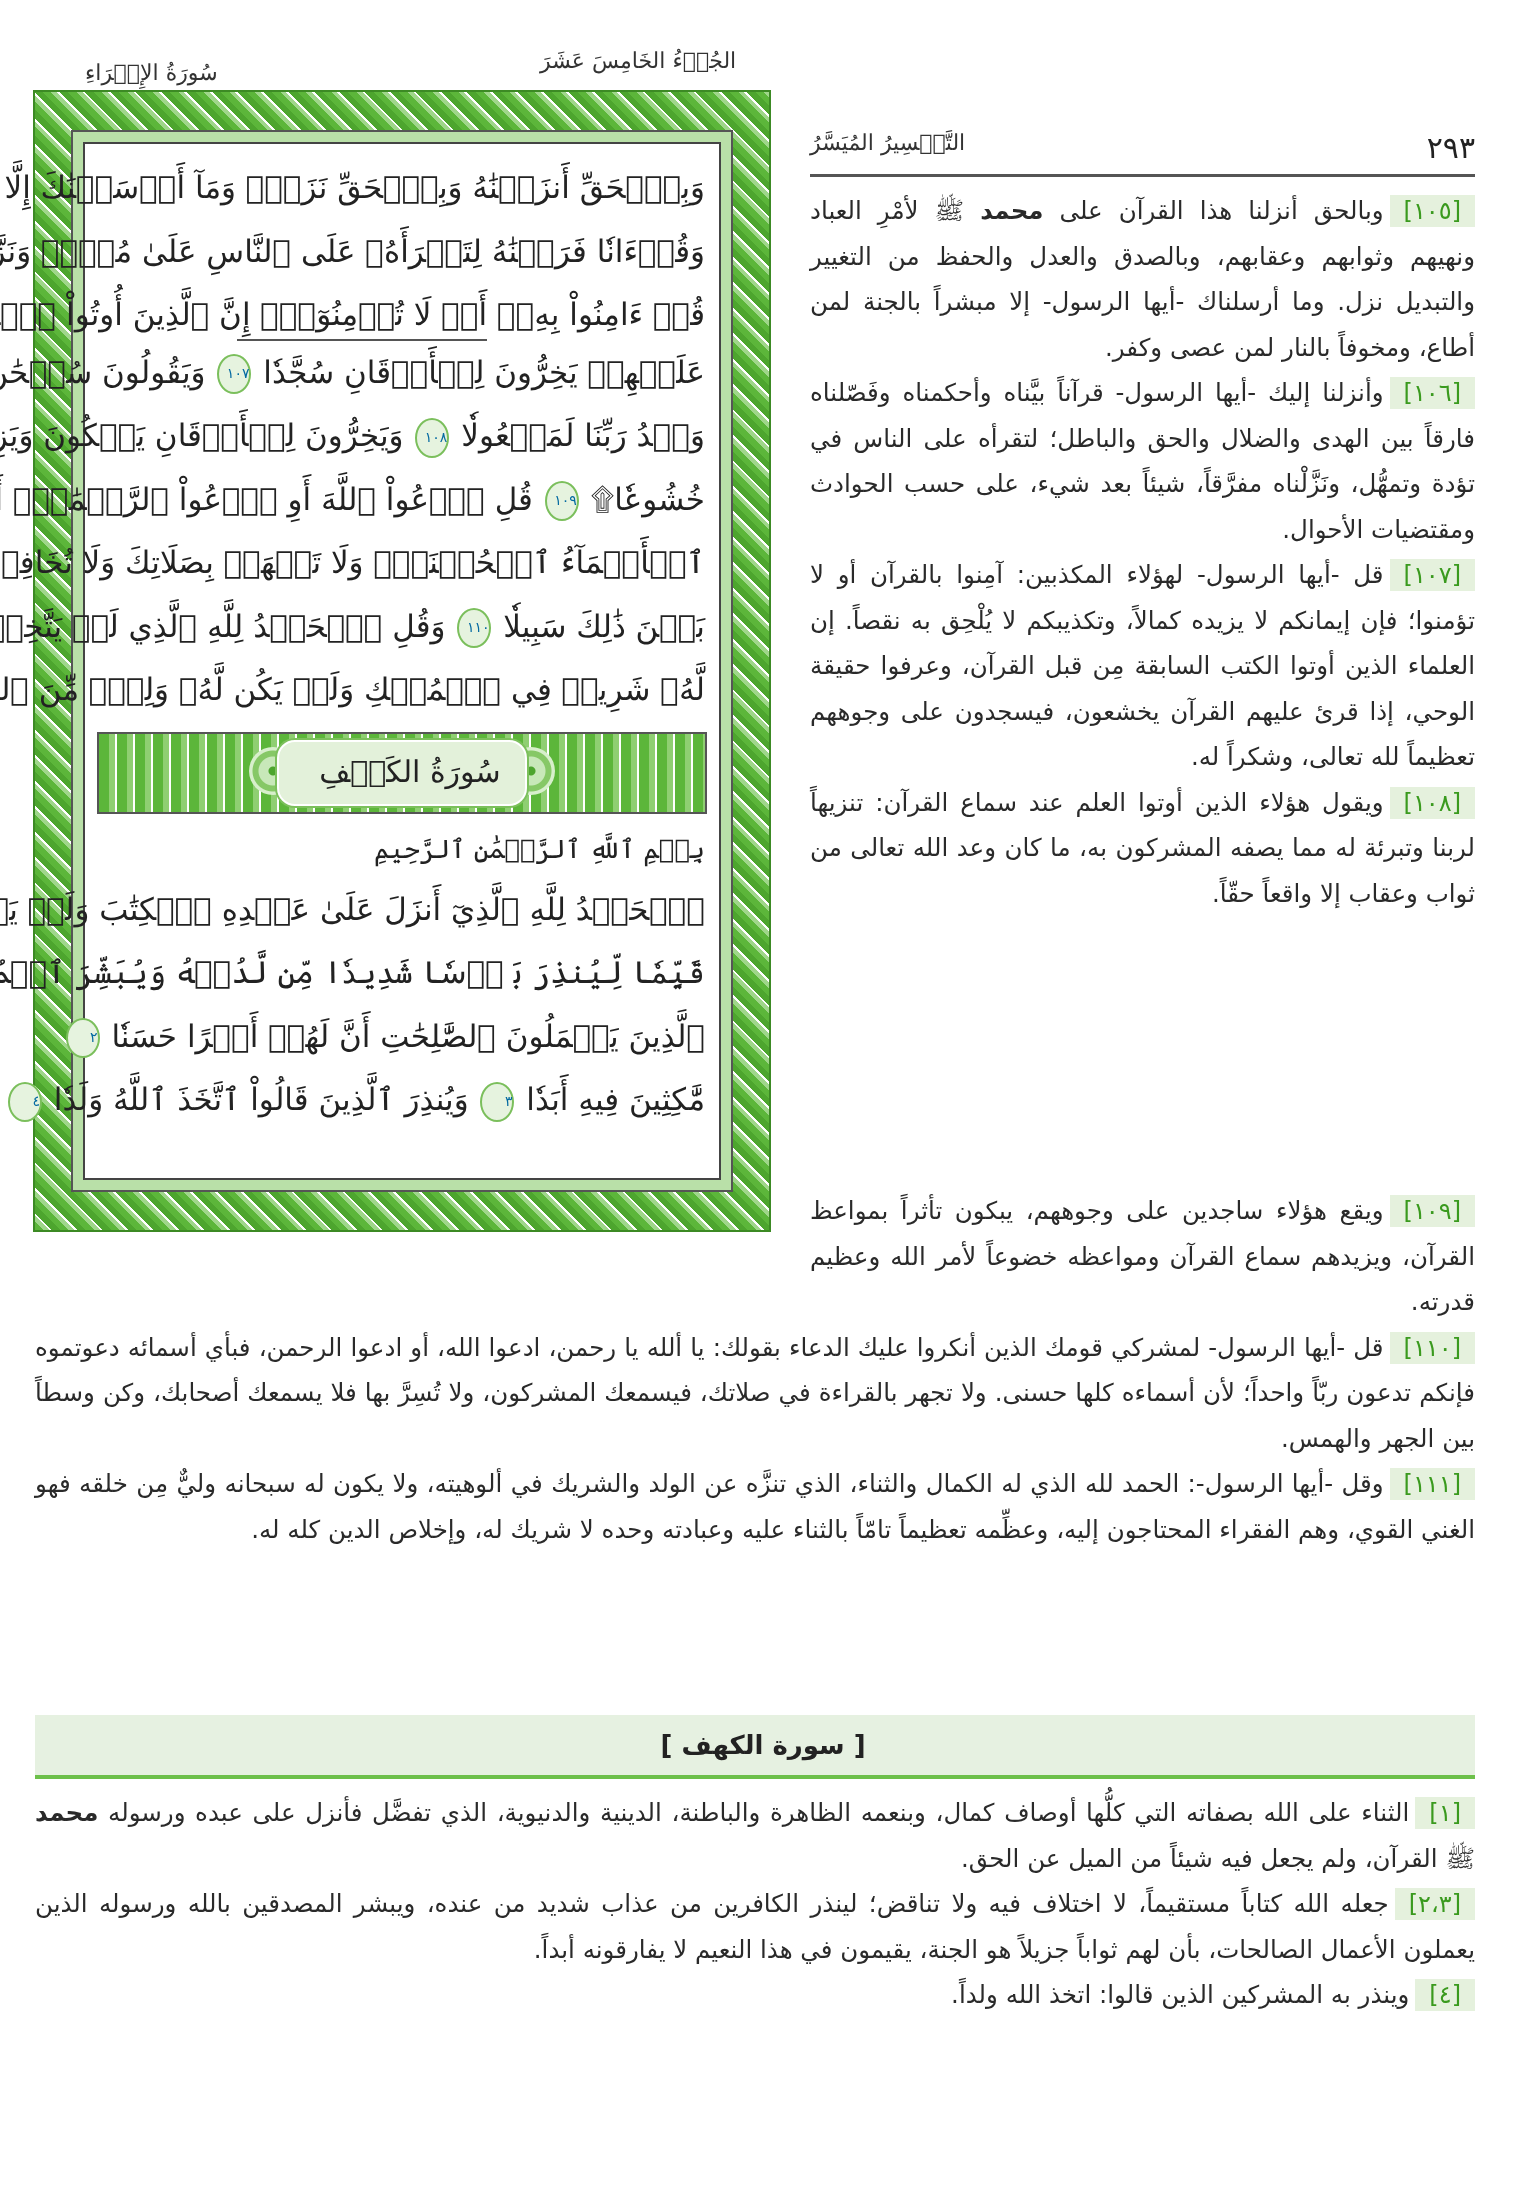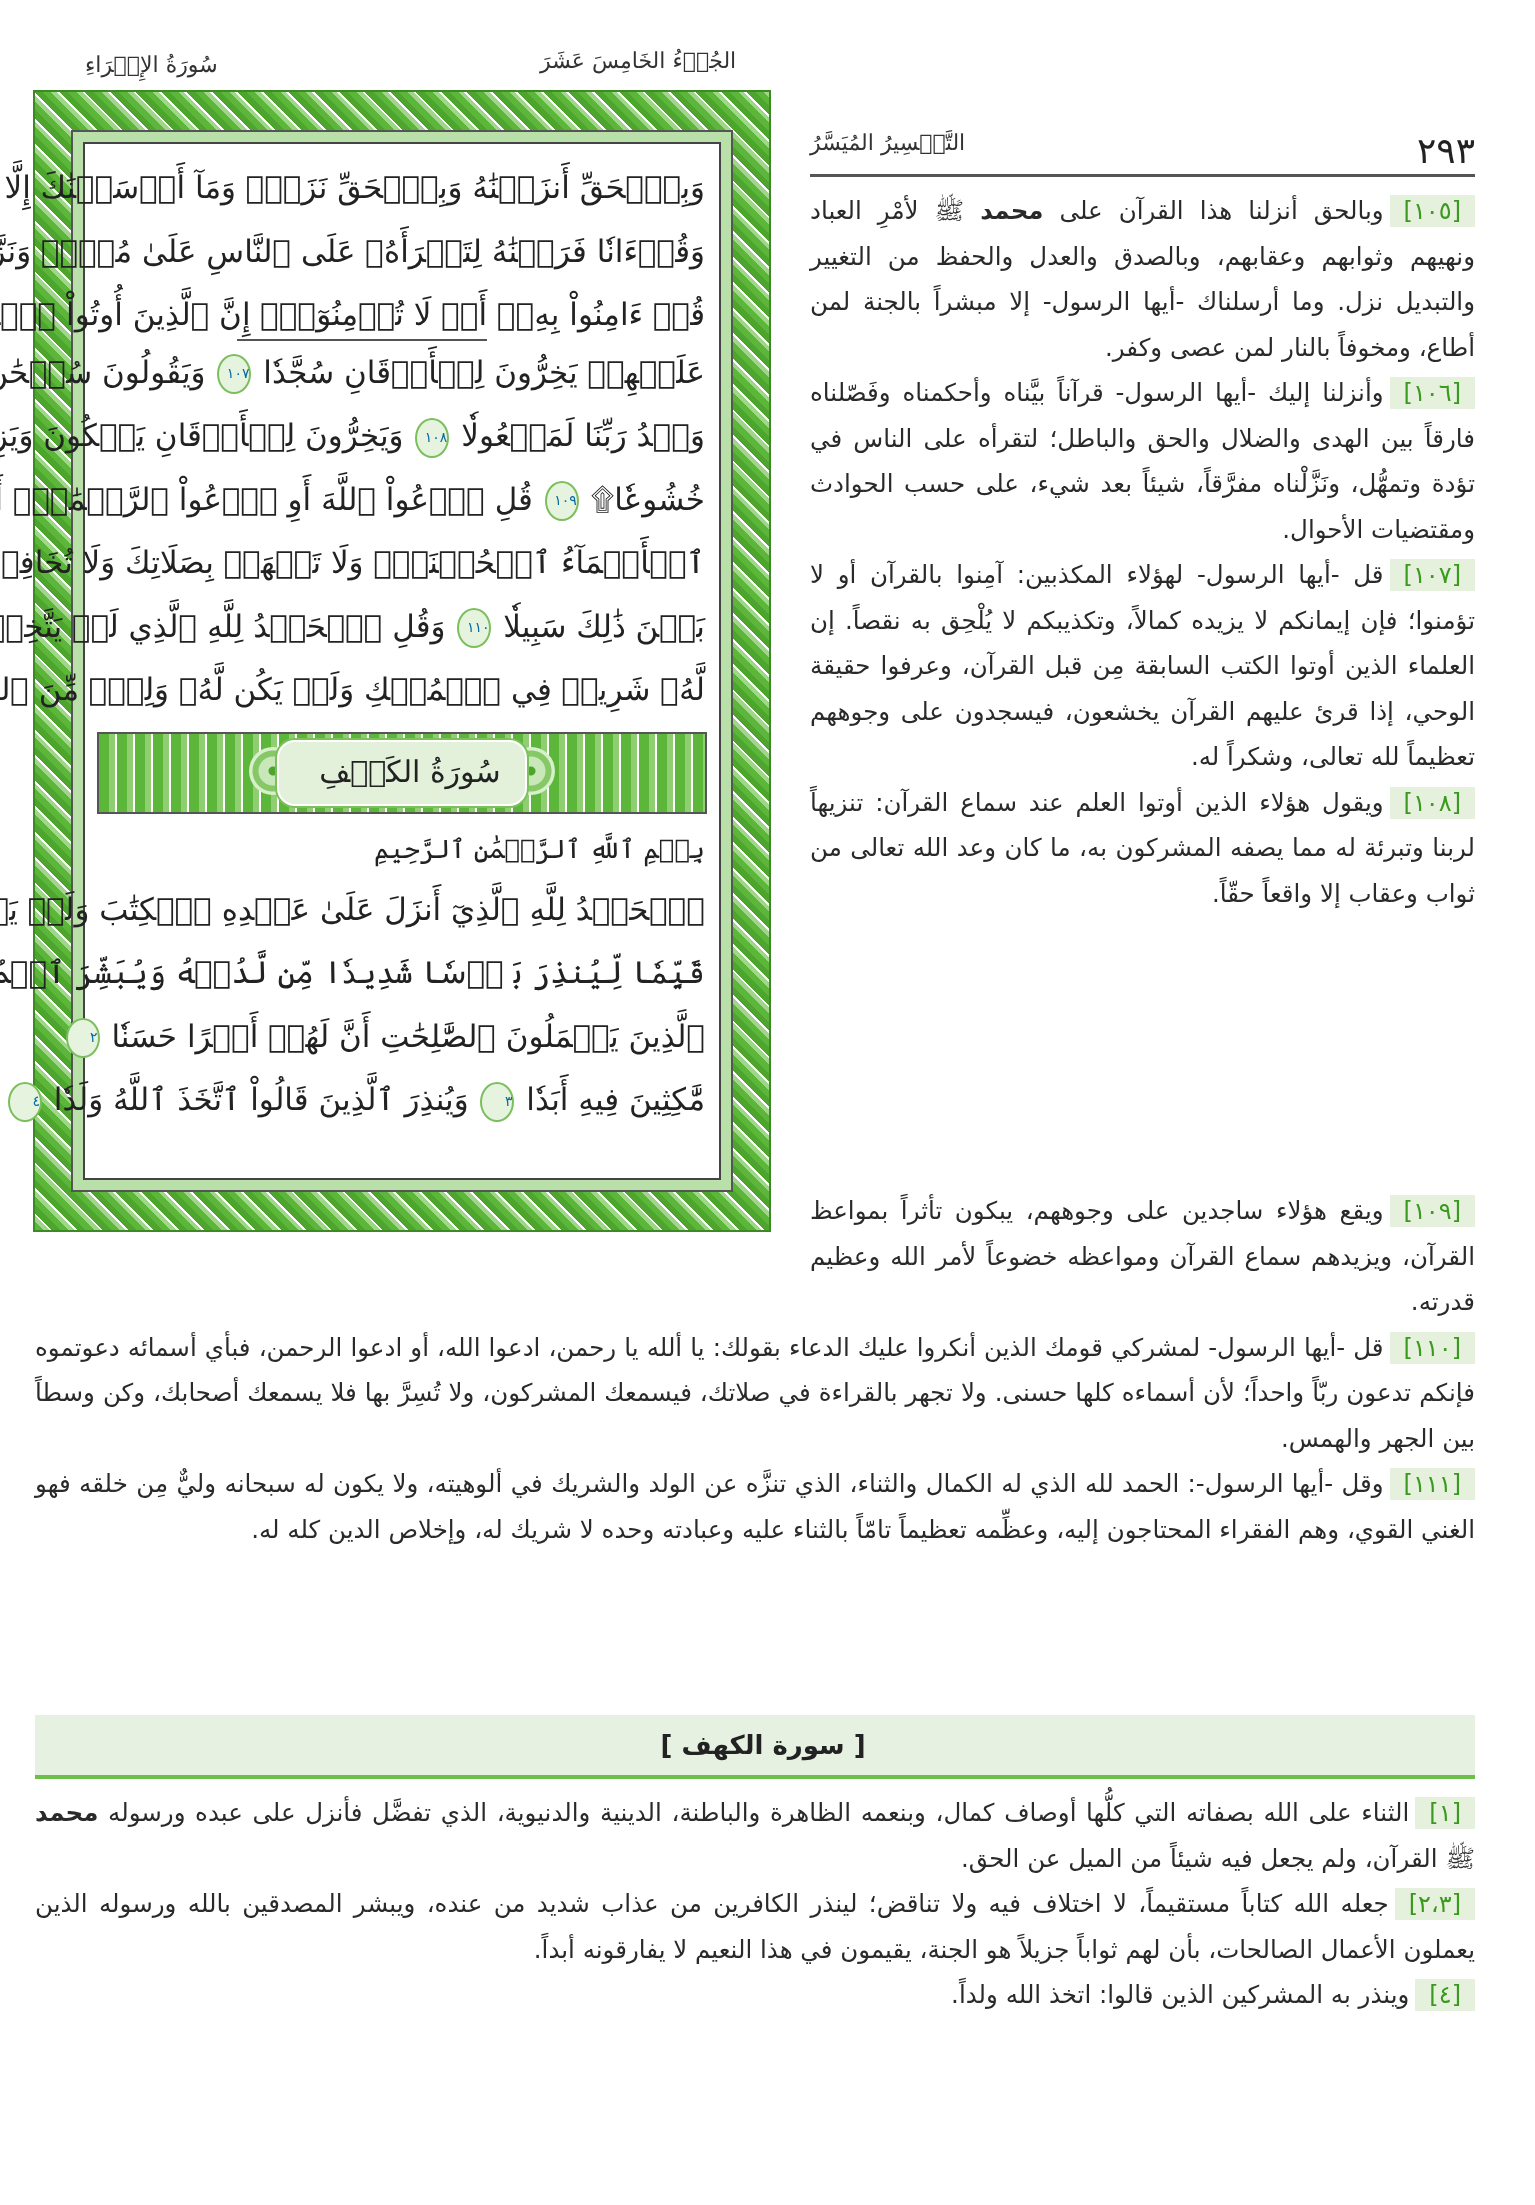--- a/index.html
+++ b/index.html
@@ -1,21 +1,21 @@
 <!DOCTYPE html>
 <html><head>
 <meta charset="utf-8">
 <style>
   html, body { margin:0; padding:0; background:#ffffff; }
   body { width:1535px; height:2205px; position:relative; overflow:hidden;
          font-family:"DejaVu Sans", "Liberation Sans", sans-serif; color:#2a2a2a; direction:rtl; }
 
   
   .mushaf-header { position:absolute; top:48px; left:40px; width:720px; height:40px; }
-  .mh-surah { position:absolute; left:45px; top:4px; font-family:"DejaVu Serif", serif; font-size:22px; color:#333; }
+  .mh-surah { position:absolute; left:45px; top:12px; font-family:"DejaVu Serif", serif; font-size:22px; color:#333; }
   .mh-juz { position:absolute; left:500px; top:0; font-family:"DejaVu Serif", serif; font-size:22px; color:#333; }
 
   
   .mushaf-frame { position:absolute; left:33px; top:90px; width:738px; height:1142px;
                   background:
                     repeating-linear-gradient(45deg, #5cb63a 0 6px, #9fd68a 6px 10px, #ffffff 10px 12px, #4da52e 12px 18px);
                   border:2px solid #3c8a24; box-sizing:border-box; }
   .mushaf-frame .frame-inner-band { position:absolute; left:36px; top:38px; right:36px; bottom:38px;
                   background:#b9e0a8; border:2px solid #555; box-sizing:border-box; }
   .mushaf-frame .page { position:absolute; left:48px; top:50px; right:48px; bottom:50px;
@@ -32,21 +32,21 @@
   .surah-banner .banner-cartouche { position:absolute; left:50%; top:6px; transform:translateX(-50%);
                   width:230px; height:62px; background:#e3f1da; border:2px solid #ffffff; border-radius:18px;
                   box-shadow:0 0 0 2px #7cc05c; text-align:center; font-family:"DejaVu Serif", serif;
                   font-size:30px; line-height:60px; color:#222;padding-left:16px; }
   .surah-banner .rosette { position:absolute; top:13px; width:48px; height:48px; border-radius:50%;
                   background:radial-gradient(circle, #4da52e 0 4px, #c8e8b9 5px 14px, #86c866 15px 20px, #d7efcb 21px 24px); }
   .basmala { font-family:"DejaVu Serif", serif; font-size:26px; line-height:58px; color:#222; }
 
   
   .tafsir-header { position:absolute; left:810px; top:130px; width:665px; height:44px; border-bottom:3px solid #555; }
-  .page-number { position:absolute; right:0; top:0; font-family:"DejaVu Serif", serif; font-size:36px; color:#222; }
+  .page-number { position:absolute; right:0; top:0; font-family:"DejaVu Serif", serif; font-size:30px; color:#222; }
   .book-title { position:absolute; left:0; top:0; font-family:"DejaVu Serif", serif; font-size:22px; color:#333; }
 
   
   .tafsir-col { position:absolute; left:810px; top:188px; width:665px; }
   .tafsir-full { position:absolute; left:35px; width:1440px; }
   .tafsir-para { font-family:"DejaVu Sans", sans-serif; font-size:24.5px; line-height:45.5px; text-align:justify; color:#2a2a2a; margin:0; }
   .verse-ref { display:inline-block; background:#e5f1dd; color:#3a9a1e; padding:0 14px; line-height:32px; margin-left:6px; font-size:24px; }
   .bold-name { font-weight:bold; }
 
   .section-header { position:absolute; left:35px; top:1715px; width:1440px; height:64px; background:#e6f1e1;

